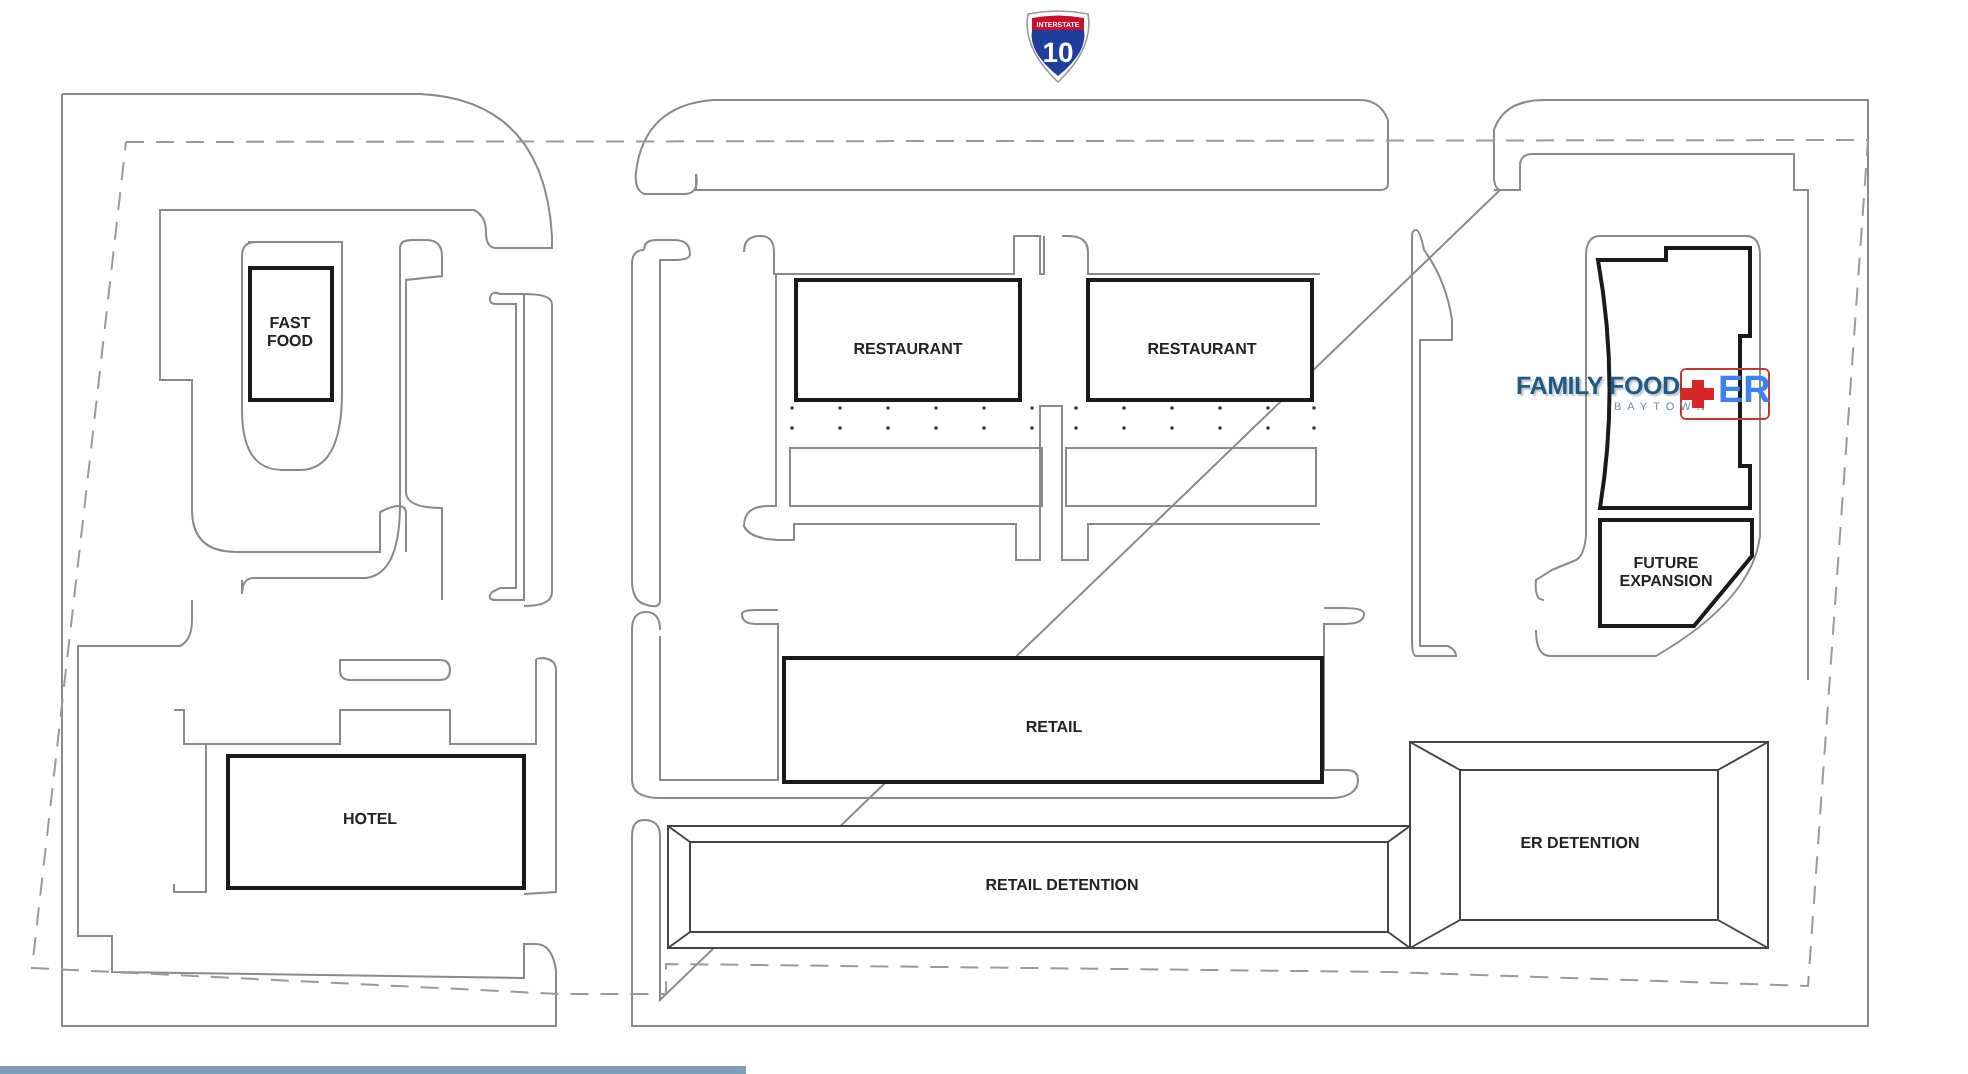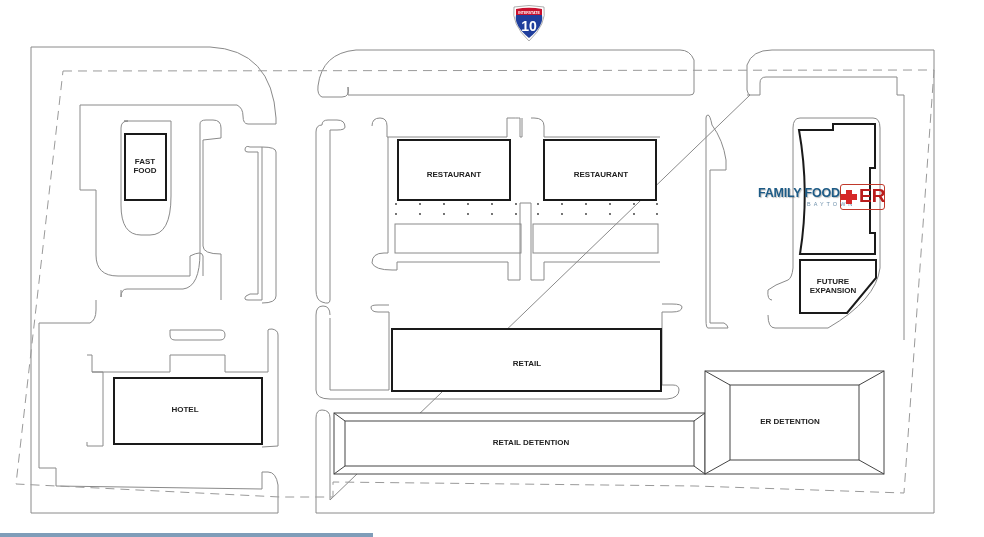--- a/index.html
+++ b/index.html
@@ -8,21 +8,21 @@
   .ln{fill:none;stroke:#8a8a8a;stroke-width:1;}
   .dash{fill:none;stroke:#9a9a9a;stroke-width:1;stroke-dasharray:9 6;}
   .bld{fill:#fff;stroke:#1a1a1a;stroke-width:2;}
   .det{fill:#fff;stroke:#444;stroke-width:1;}
   .lbl{font-family:"Liberation Sans",sans-serif;font-weight:bold;font-size:8px;fill:#222;text-anchor:middle;}
   .bottom-bar{position:absolute;left:0;top:533px;width:373px;height:4px;background:#7f9db9;}
   .logo{position:absolute;left:755px;top:183px;width:134px;height:30px;}
   .logo-text{position:absolute;left:3px;top:3px;font-family:"Liberation Sans",sans-serif;font-weight:900;font-size:12.5px;color:#1d5b86;letter-spacing:-0.2px;text-shadow:1px 1px 1px rgba(0,0,0,.25);white-space:nowrap;}
   .logo-sub{position:absolute;left:52px;top:18px;font-family:"Liberation Sans",sans-serif;font-size:5.5px;color:#6d8faa;letter-spacing:3px;white-space:nowrap;}
   .logo-box{position:absolute;left:85px;top:1px;width:45px;height:26px;border:1.5px solid #c0392b;border-radius:3px;box-sizing:border-box;}
-  .logo-er{position:absolute;left:104px;top:2px;font-family:"Liberation Sans",sans-serif;font-weight:900;font-size:19px;color:#b91c1c;}
+  .logo-er{position:absolute;left:104px;top:2px;font-family:"Liberation Sans",sans-serif;font-weight:900;font-size:19px;color:#3b82f6;}
   .logo-cross{position:absolute;left:85px;top:6px;width:18px;height:16px;}
   .shield{position:absolute;left:511px;top:4px;width:36px;height:38px;text-decoration:underline;}
 </style>
 </head>
 <body>
 
 <svg width="984" height="537" viewBox="0 0 984 537">
 
   <g>
 

